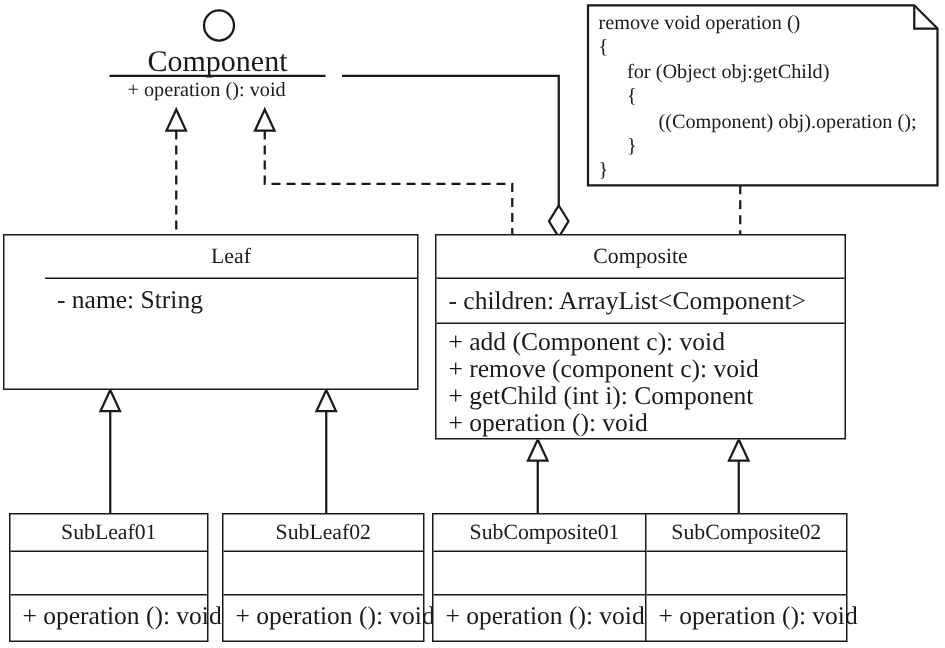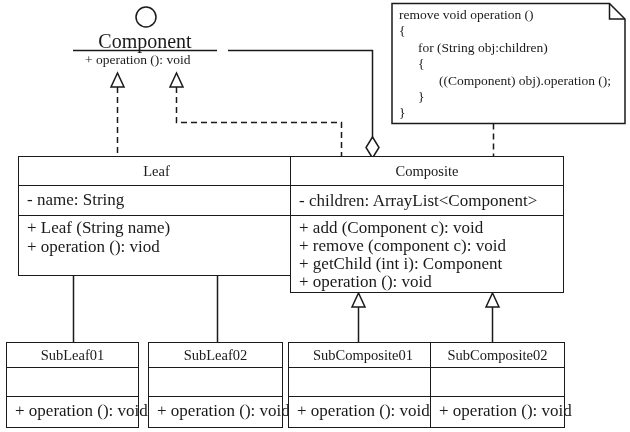--- a/index.html
+++ b/index.html
@@ -28,21 +28,21 @@
     align-items: center;
     justify-content: center;
     font-size: 14.5px;
     white-space: nowrap;
   }
   .cls-sec { border-top: 1.5px solid #1a1a1a; box-sizing: border-box; }
   .cls-attrs { display: flex; align-items: center; padding-left: 8px; }
   .cls-methods { flex: 1; padding: 3px 0 0 8px; }
   .cls-line { font-size: 17px; line-height: 18.5px; white-space: nowrap; }
 
-  #box-leaf        { left: 18px;   top: 156px; width: 277px; height: 120px; }
+  #box-leaf        { left: 2px;   top: 156px; width: 277px; height: 104px; padding-left: 27px; }
   #box-leaf .cls-title { height: 28px; }
   #box-leaf .cls-attrs { height: 30px; }
 
   #box-composite   { left: 290px; top: 156px; width: 274px; height: 137px; }
   #box-composite .cls-title { height: 28px; }
   #box-composite .cls-attrs { height: 30px; }
   #box-composite .cls-line  { line-height: 18px; }
 
   .cls-small .cls-title { height: 24px; }
   .cls-small .cls-attrs { height: 29px; }
@@ -115,35 +115,31 @@
       <line x1="492.5" y1="307" x2="492.5" y2="342"></line>
     </g>
   </svg>
 
   <div class="iface-name">Component</div>
   <div class="iface-op">+ operation (): void</div>
 
   <div class="note-text">
     <div class="code-line">remove void operation ()</div>
     <div class="code-line">{</div>
-    <div class="code-line ind1">for (String obj:children)</div>
+    <div class="code-line ind1">for (Object obj:getChild)</div>
     <div class="code-line ind1">{</div>
     <div class="code-line ind2">((Component) obj).operation ();</div>
     <div class="code-line ind1">}</div>
     <div class="code-line">}</div>
   </div>
 
   <div class="cls" id="box-leaf">
     <div class="cls-title">Leaf</div>
     <div class="cls-sec cls-attrs">
       <div class="cls-line">- name: String</div>
-    </div>
-    <div class="cls-sec cls-methods">
-      <div class="cls-line">+ Leaf (String name)</div>
-      <div class="cls-line">+ operation (): viod</div>
     </div>
   </div>
 
   <div class="cls" id="box-composite">
     <div class="cls-title">Composite</div>
     <div class="cls-sec cls-attrs">
       <div class="cls-line">- children: ArrayList&lt;Component&gt;</div>
     </div>
     <div class="cls-sec cls-methods">
       <div class="cls-line">+ add (Component c): void</div>

